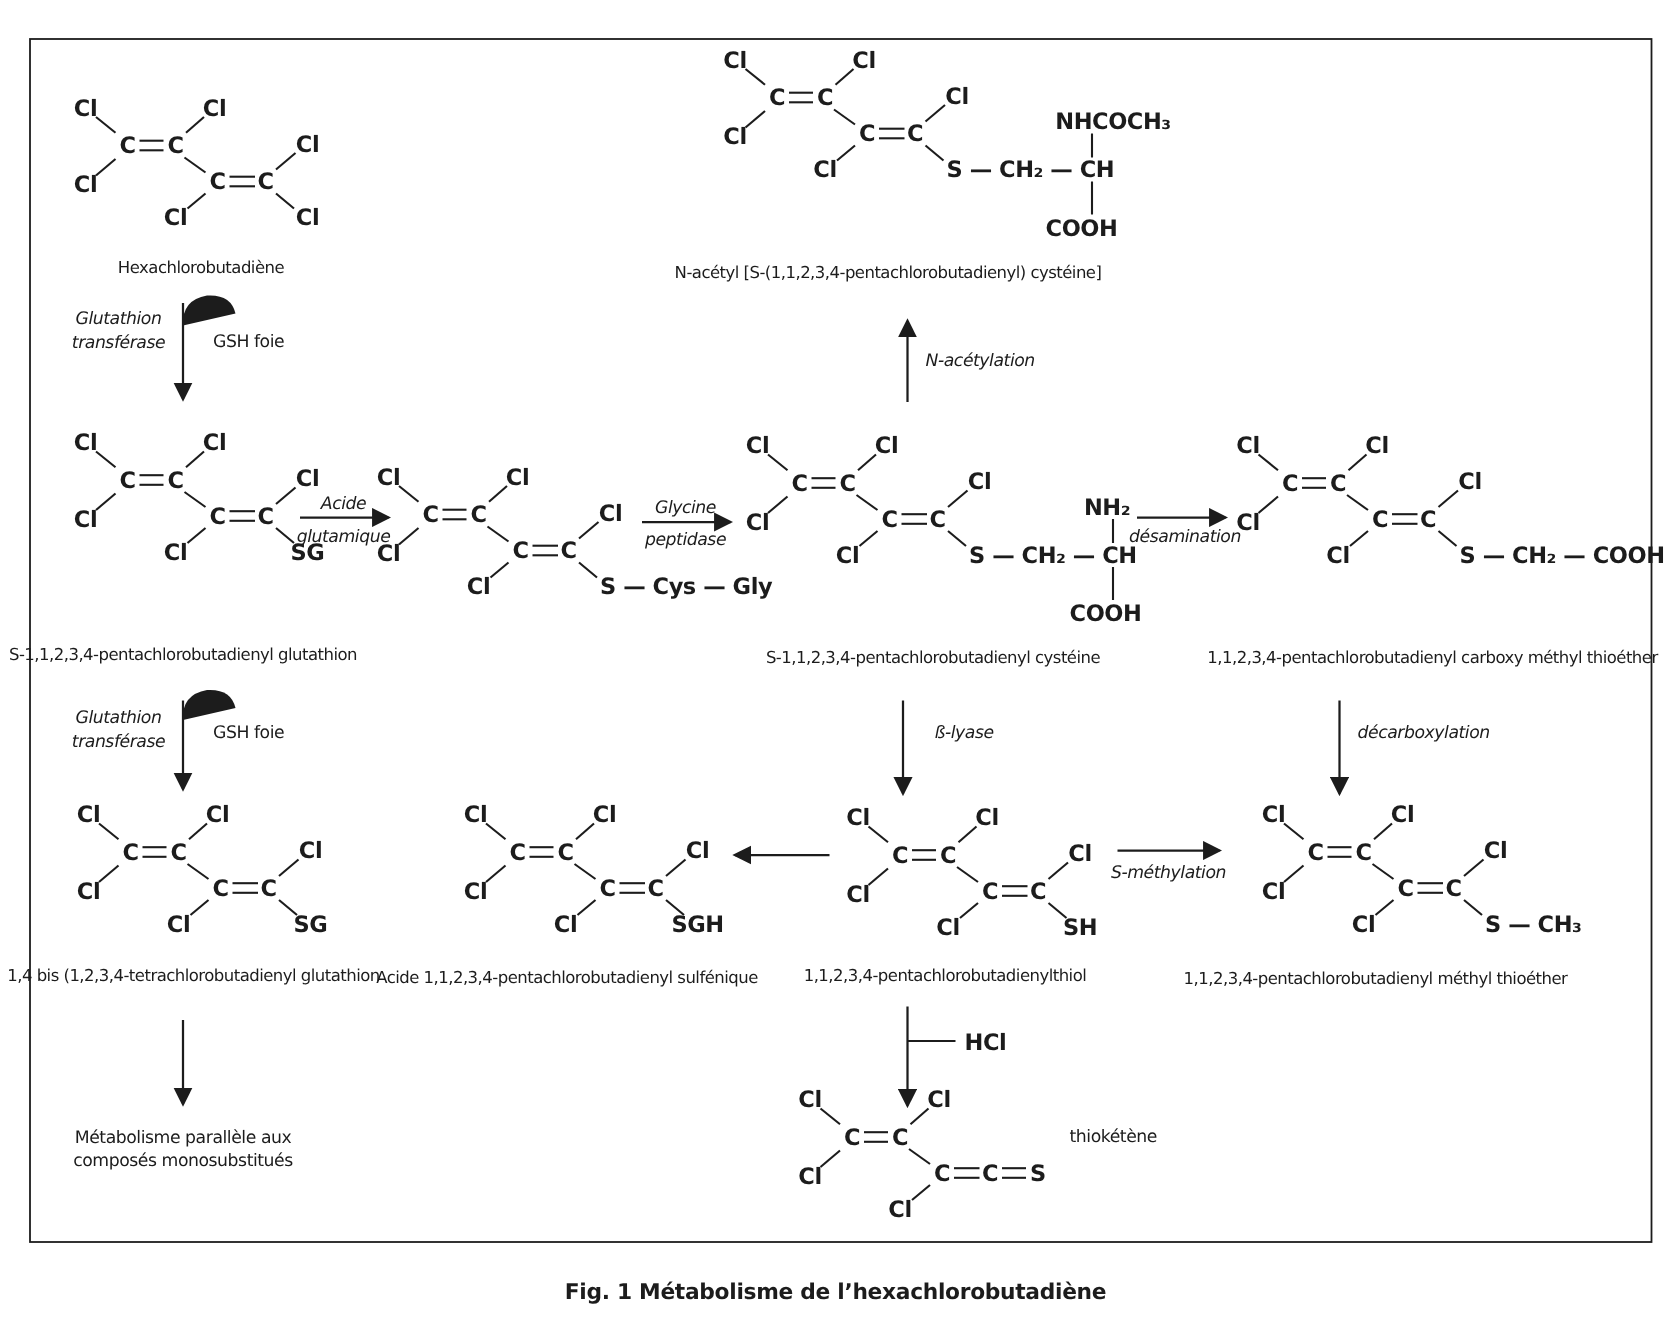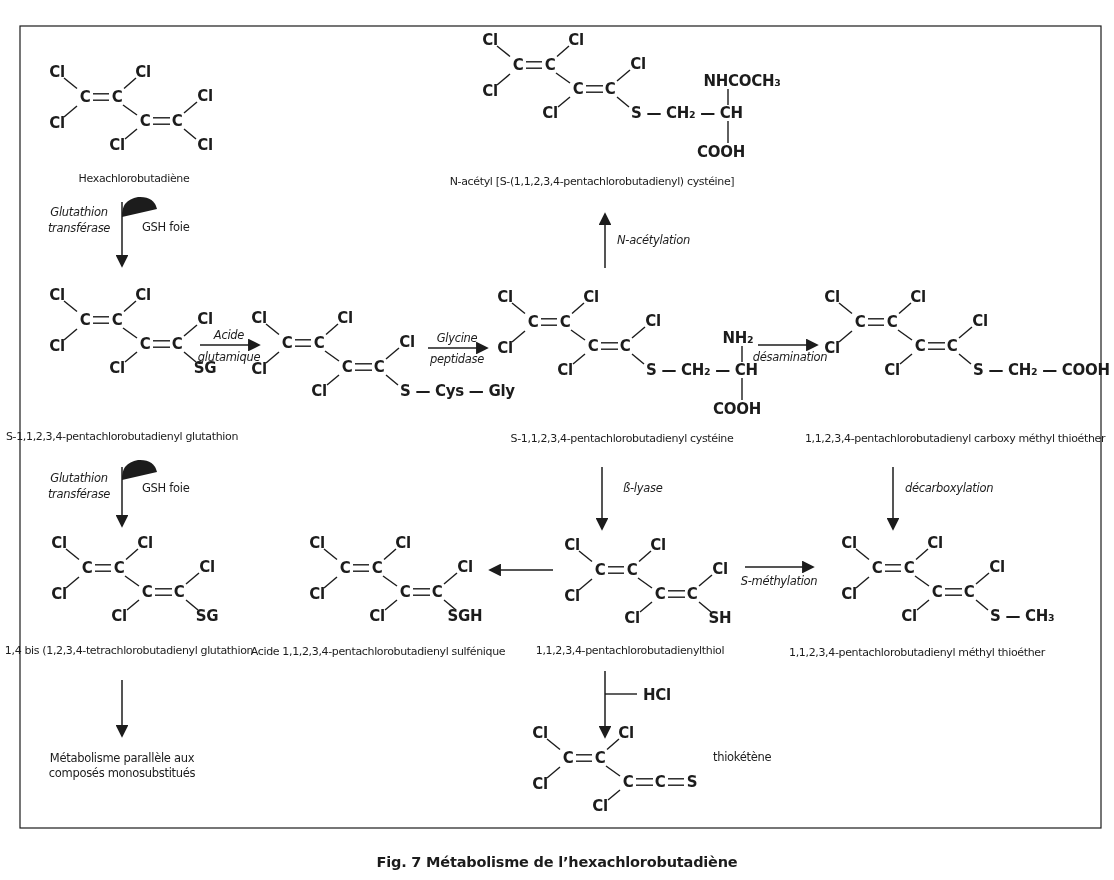--- a/index.html
+++ b/index.html
@@ -328,14 +328,14 @@
         <text x="142" y="492" class="plain" text-anchor="start">GSH foie</text>
         <text x="779" y="585" class="enz" text-anchor="middle">S-méthylation</text>
         <text x="643" y="695" class="boldtxt" text-anchor="start">HCl</text>
         <text x="713" y="761" class="plain" text-anchor="start">thiokétène</text>
         <text x="122" y="762" class="plain" text-anchor="middle">Métabolisme parallèle aux</text>
         <text x="122" y="777" class="plain" text-anchor="middle">composés monosubstitués</text>
         <path d="M122,217 Q121,200 138,197 Q154,196 157,209 Z" fill="#1c1c1c"></path>
         <path d="M122,480 Q121,463 138,460 Q154,459 157,472 Z" fill="#1c1c1c"></path>
       </g>
   </svg>
-  <div class="caption">Fig. 7 Métabolisme de l’hexachlorobutadiène</div>
+  <div class="caption">Fig. 1 Métabolisme de l’hexachlorobutadiène</div>
 </div>
 
 </body></html>

